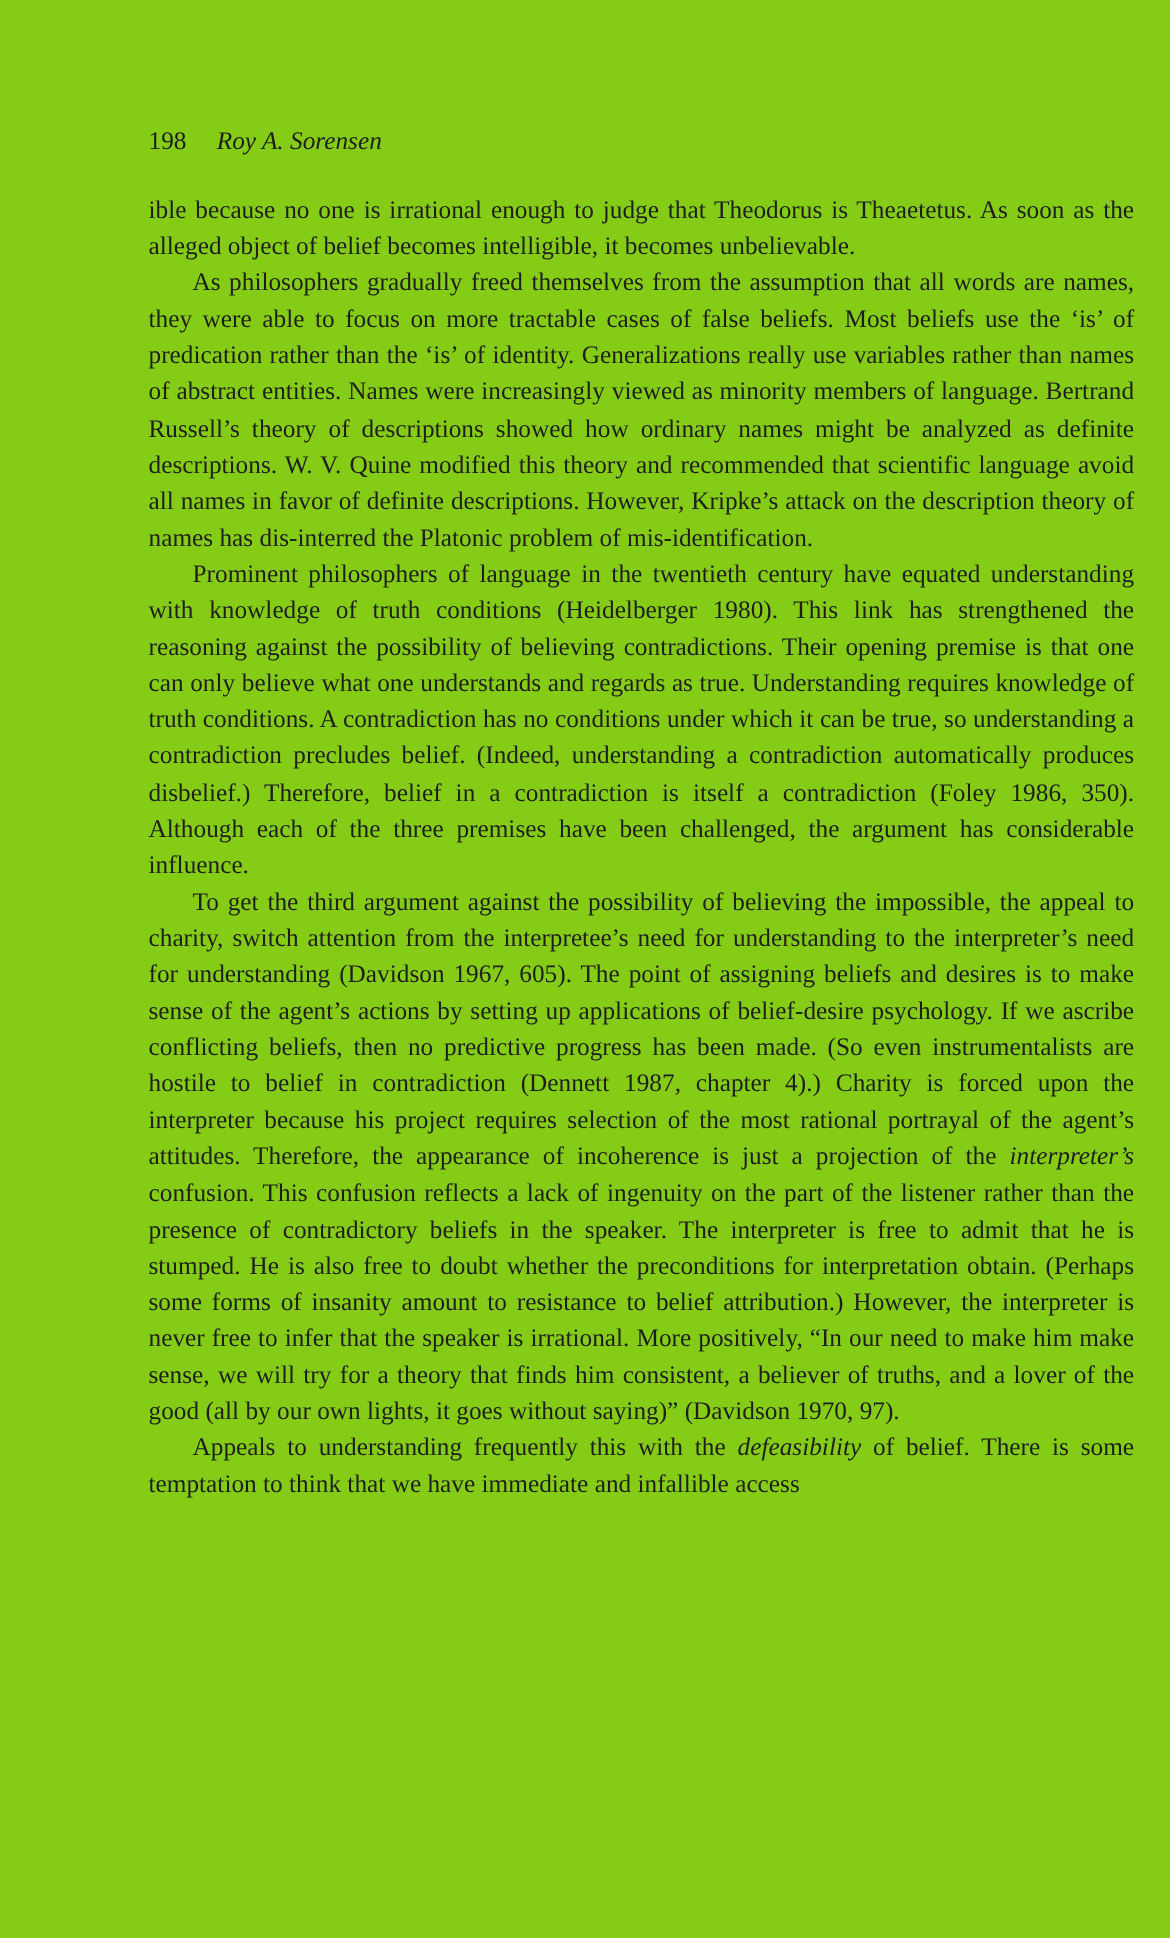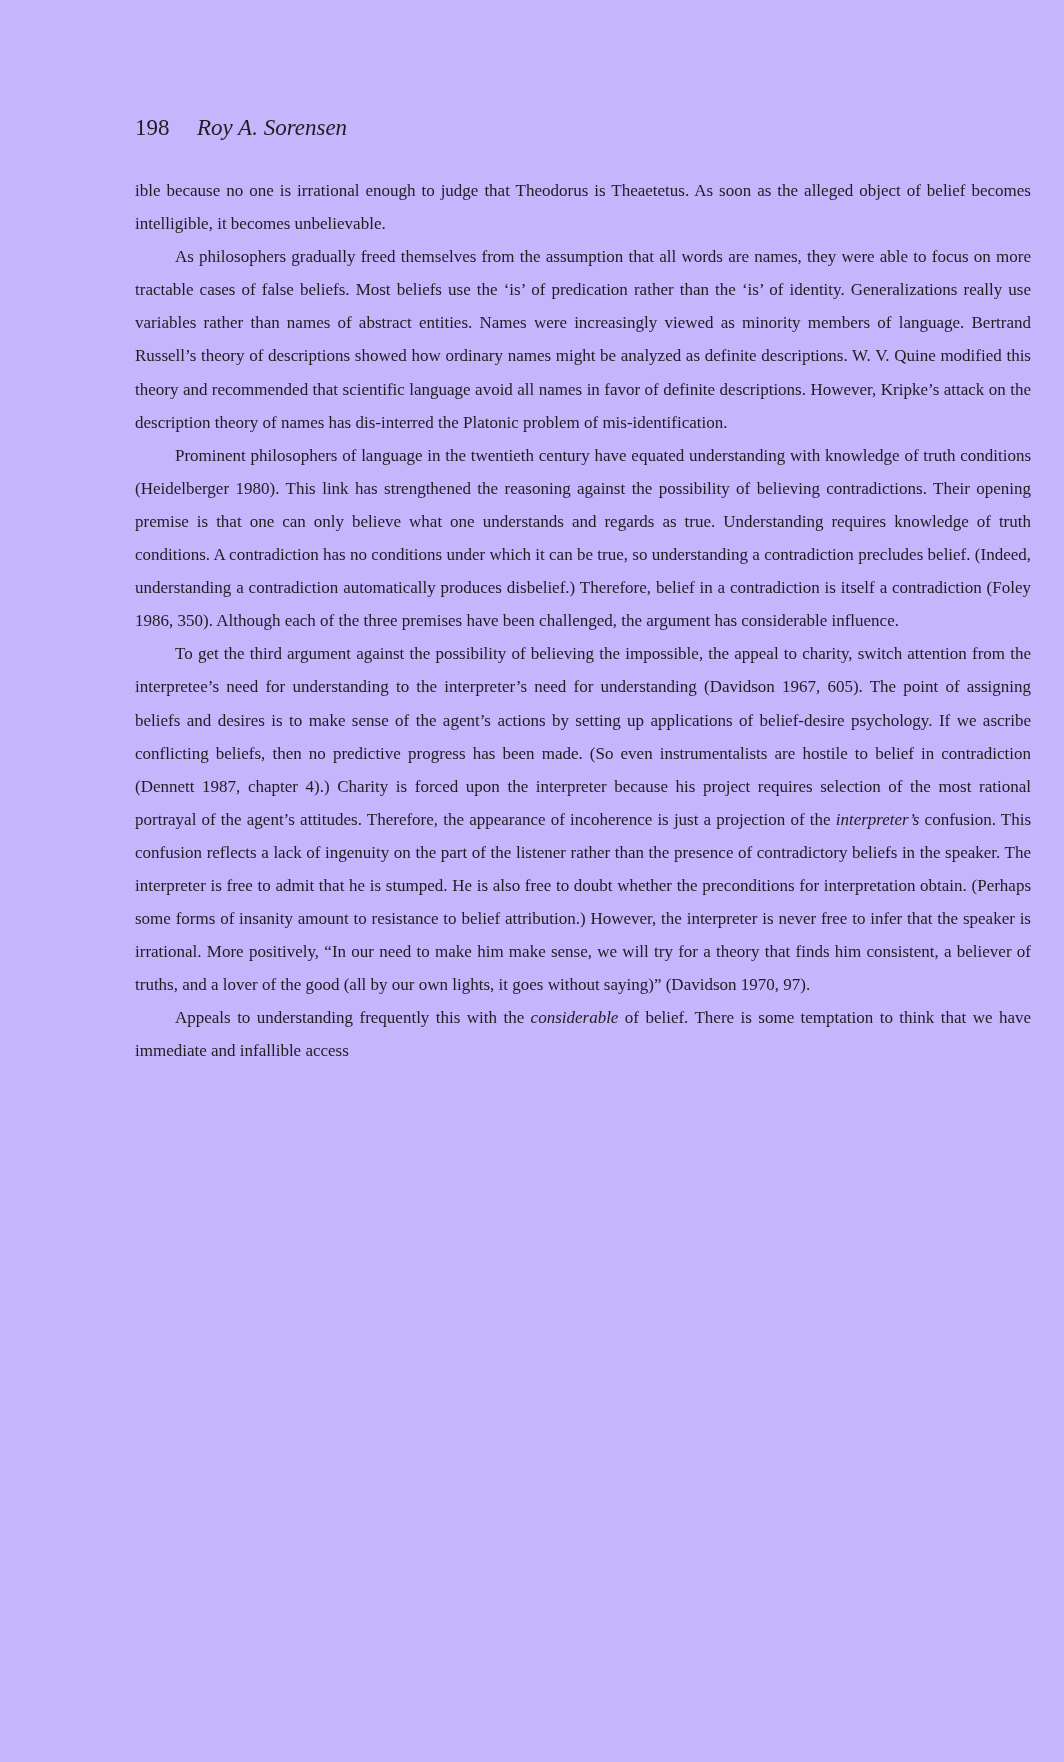--- a/index.html
+++ b/index.html
@@ -13,21 +13,21 @@
       position: relative;
       overflow: hidden;
       font-family: "Liberation Serif", "DejaVu Serif", serif;
       color: #1e1e1e;
     }
     .page {
       position: absolute;
       left: 0; top: 0;
       width: 1064px;
       height: 1762px;
-      background: #c4b5fd;
+      background: #84cc16;
     }
     .running-head {
       position: absolute;
       left: 135px;
       top: 114px;
       font-size: 23px;
       line-height: 28px;
       white-space: nowrap;
       color: #1e1e1e;
     }
@@ -36,21 +36,21 @@
       width: 62px;
     }
     .running-head .author {
       font-style: italic;
     }
     .body-text {
       position: absolute;
       left: 135px;
       top: 174px;
       width: 896px;
-      font-size: 17px;
+      font-size: 23px;
       line-height: 33.1px;
       text-align: justify;
       hyphens: manual;
     }
     .body-text p {
       margin: 0;
       padding: 0;
     }
     .body-text p.indent {
       text-indent: 40px;
@@ -66,16 +66,16 @@
 
   <div class="running-head">
     <span class="page-number">198</span><span class="author">Roy A. Sorensen</span>
   </div>
 
   <div class="body-text">
     <p><span>ible because no one is irrational enough to judge that Theodorus is Theaetetus. As soon as the alleged object of belief becomes intelligible, it becomes unbelievable.</span></p>
     <p class="indent"><span>As philosophers gradually freed themselves from the assumption that all words are names, they were able to focus on more tractable cases of false beliefs. Most beliefs use the ‘is’ of predication rather than the ‘is’ of identity. Generalizations really use variables rather than names of abstract entities. Names were increasingly viewed as minority members of language. Bertrand Russell’s theory of descriptions showed how ordinary names might be analyzed as definite descriptions. W. V. Quine modified this theory and recommended that scientific language avoid all names in favor of definite descriptions. However, Kripke’s attack on the description theory of names has dis-interred the Platonic problem of mis-identification.</span></p>
     <p class="indent"><span>Prominent philosophers of language in the twentieth century have equated understanding with knowledge of truth conditions (Heidelberger 1980). This link has strengthened the reasoning against the possibility of believing contradictions. Their opening premise is that one can only believe what one understands and regards as true. Understanding requires knowledge of truth conditions. A contra­diction has no conditions under which it can be true, so understanding a contra­diction precludes belief. (Indeed, understanding a contradiction automatically produces disbelief.) Therefore, belief in a contradiction is itself a contradiction (Foley 1986, 350). Although each of the three premises have been challenged, the argument has considerable influence.</span></p>
     <p class="indent"><span>To get the third argument against the possibility of believing the impossible, the appeal to charity, switch attention from the interpretee’s need for understand­ing to the interpreter’s need for understanding (Davidson 1967, 605). The point of assigning beliefs and desires is to make sense of the agent’s actions by setting up applications of belief-desire psychology. If we ascribe conflicting beliefs, then no predictive progress has been made. (So even instrumentalists are hostile to belief in contradiction (Dennett 1987, chapter 4).) Charity is forced upon the interpreter because his project requires selection of the most rational portrayal of the agent’s attitudes. Therefore, the appearance of incoherence is just a projection of the </span><em>interpreter’s</em><span> confusion. This confusion reflects a lack of ingen­uity on the part of the listener rather than the presence of contradictory beliefs in the speaker. The interpreter is free to admit that he is stumped. He is also free to doubt whether the preconditions for interpretation obtain. (Perhaps some forms of insanity amount to resistance to belief attribution.) However, the inter­preter is never free to infer that the speaker is irrational. More positively, “In our need to make him make sense, we will try for a theory that finds him consistent, a believer of truths, and a lover of the good (all by our own lights, it goes without saying)” (Davidson 1970, 97).</span></p>
-    <p class="indent"><span>Appeals to understanding frequently this with the </span><em>considerable</em><span> of belief. There is some temptation to think that we have immediate and infallible access</span></p>
+    <p class="indent"><span>Appeals to understanding frequently this with the </span><em>defeasibility</em><span> of belief. There is some temptation to think that we have immediate and infallible access</span></p>
   </div>
 
 </div>
 
 </body></html>

